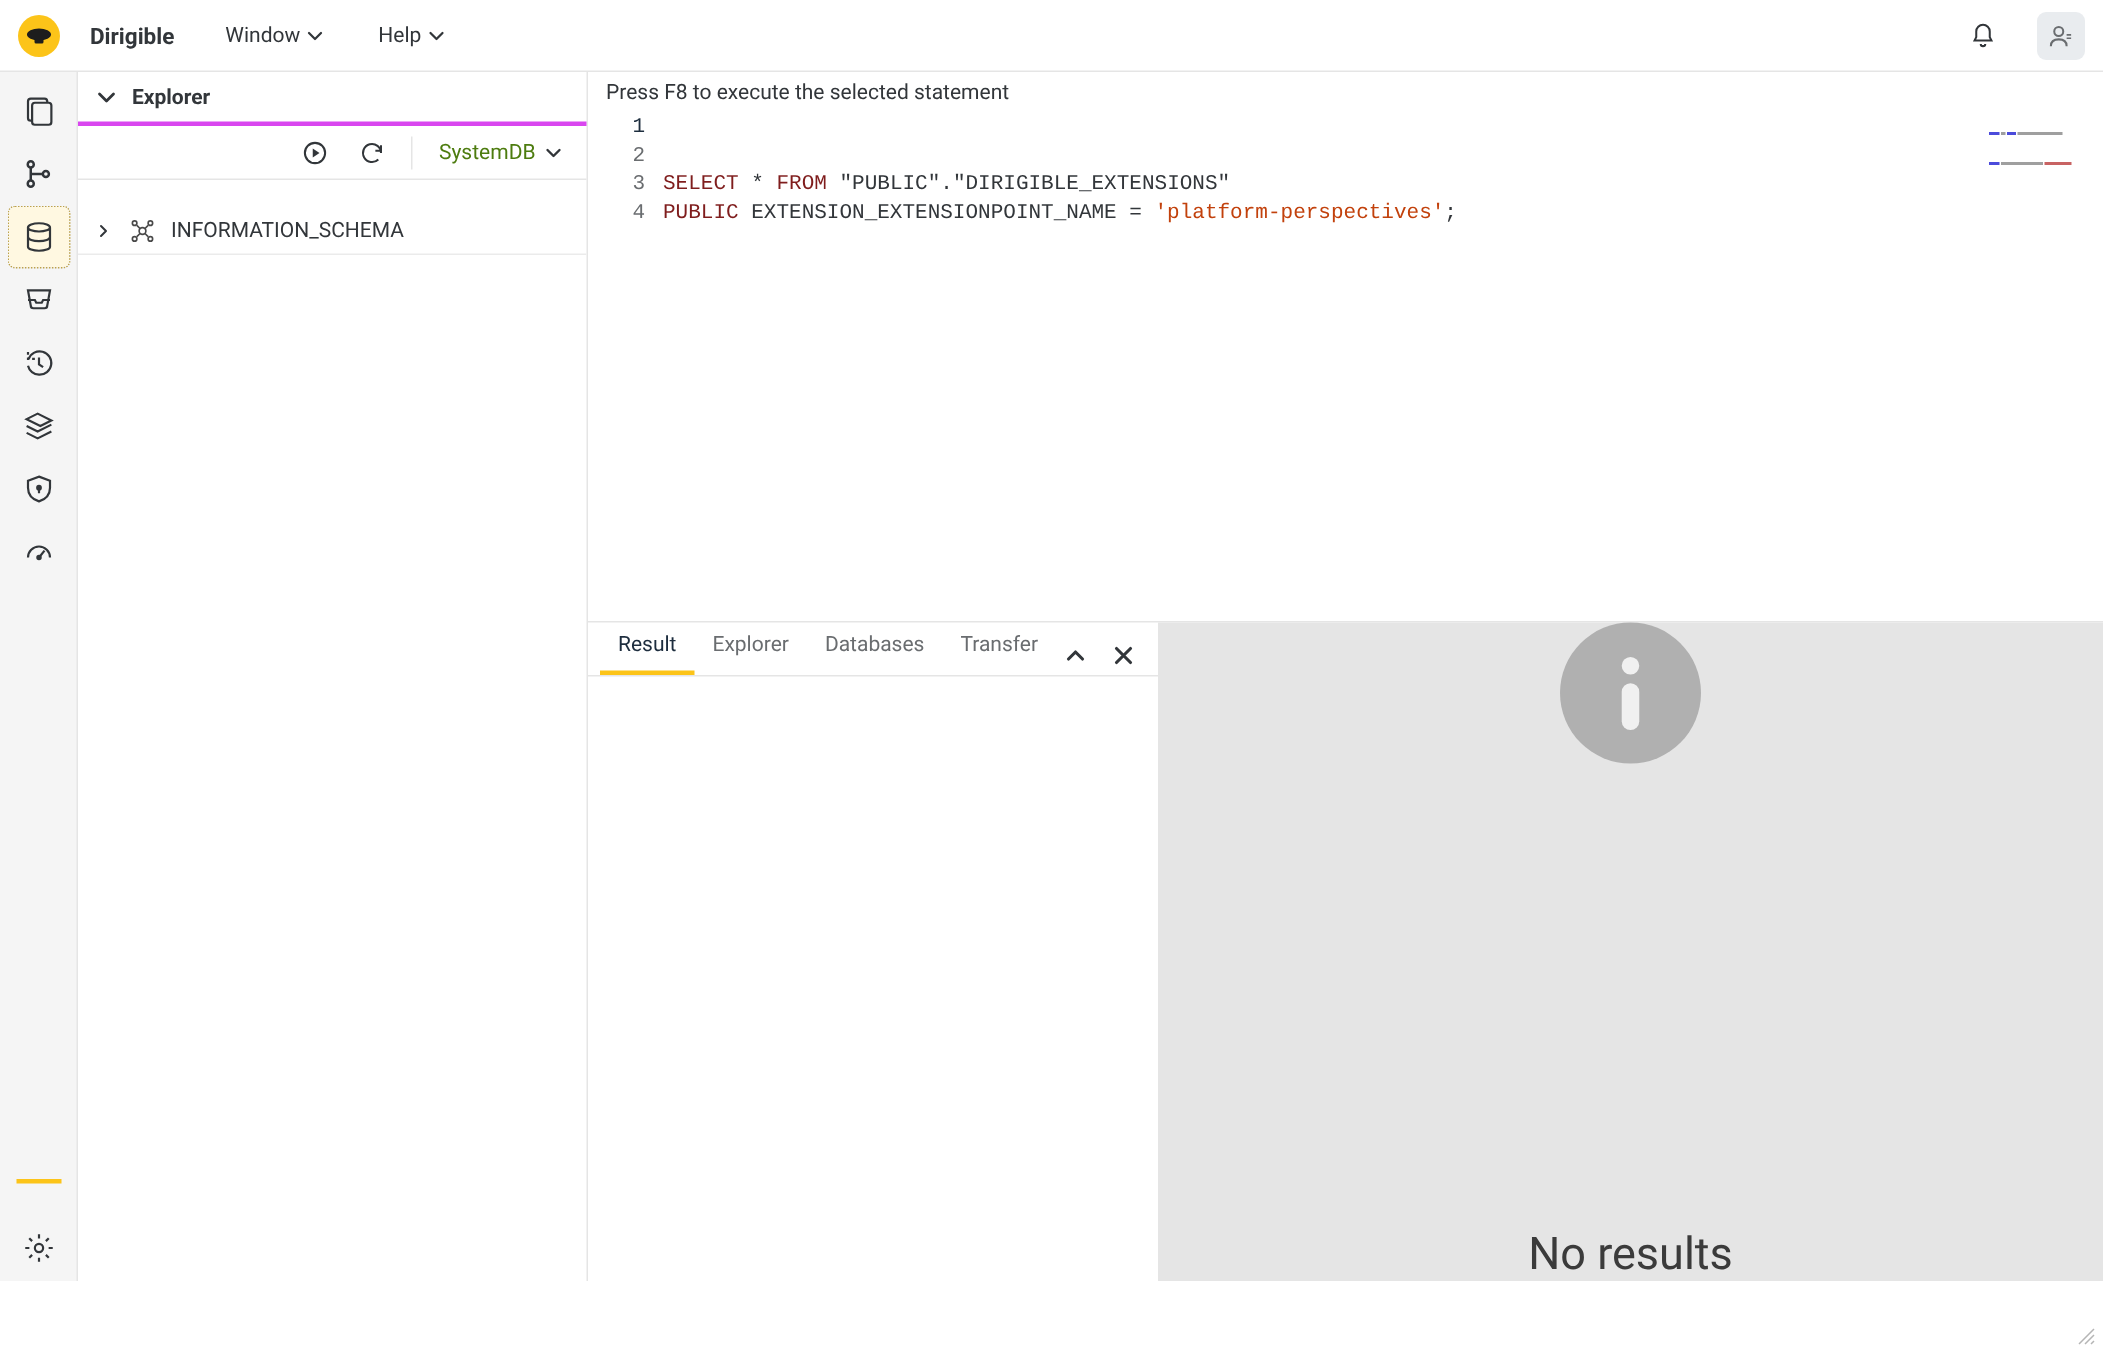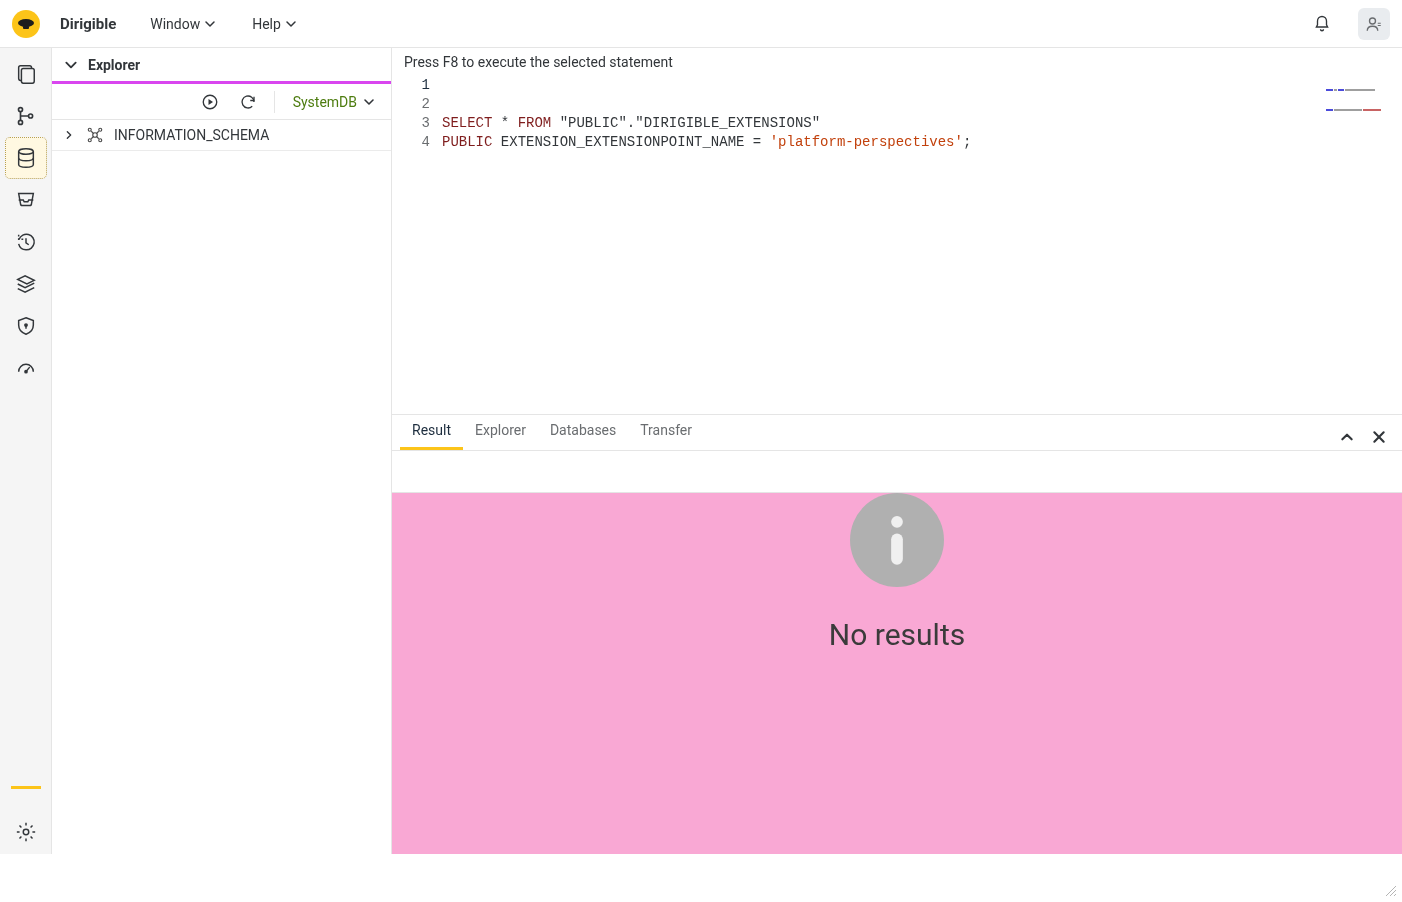--- a/index.html
+++ b/index.html
@@ -24,46 +24,46 @@
   .activitybar .flex1{flex:1;}
   .act-bottom{position:relative;}
   .act-bottom::before{content:"";display:block;position:absolute;top:-26px;left:5px;width:30px;height:3px;background:#fcc419;}
   
   .sidebar{width:340px;border-right:1px solid #e5e5e5;display:flex;flex-direction:column;}
   .side-header{height:36px;display:flex;align-items:center;gap:10px;padding:0 12px;border-bottom:3px solid #d946ef;}
   .side-header .title{font-weight:700;}
   .side-tools{height:36px;display:flex;align-items:center;justify-content:flex-end;gap:14px;padding:0 12px;border-bottom:1px solid #e5e5e5;}
   .side-tools .sep{width:1px;height:22px;background:#e5e5e5;}
   .dbsel{display:flex;align-items:center;gap:6px;cursor:pointer;padding:2px 4px;color:#4d7c0f;}
-  .tree{flex:1;overflow:auto;}
+  .tree{flex:1;overflow:auto;margin-top:19px;}
   .tree-item{height:31px;display:flex;align-items:center;gap:10px;padding:0 10px;border-bottom:1px solid #ebebeb;cursor:pointer;}
   .tree-item .tw{width:14px;display:flex;justify-content:center;color:#32363a;}
   .tree-item .ic{color:#5c5c5c;}
   
   .main{flex:1;display:flex;flex-direction:column;min-width:0;}
   .tabs{height:37px;border-bottom:1px solid #e5e5e5;display:flex;align-items:flex-end;padding-left:8px;}
   .tab{padding:9px 12px;font-size:14px;color:#6a6d70;cursor:pointer;border-bottom:3px solid transparent;}
   .tab.active{color:#1d2d3e;border-bottom-color:#fcc419;font-weight:400;}
   .hint{padding:6px 12px 4px 12px;color:#32363a;font-size:14px;}
   .editor{flex:1;min-height:0;display:flex;position:relative;font-family:"SFMono-Regular",Consolas,"Liberation Mono",Menlo,monospace;font-size:14px;line-height:19px;}
   .gutter{width:50px;text-align:right;color:#6a6d70;padding:2px 12px 0 0;user-select:none;}
   .code{flex:1;padding-top:2px;white-space:pre;overflow:auto;}
   .kw{color:#7f1d1d;}
   .str{color:#c2410c;}
   .minimap{position:absolute;right:6px;top:4px;width:70px;height:18px;opacity:.7;}
   .mm-row span{display:inline-block;height:2px;margin-right:1px;}
   .mm-kw{background:#0000cd;}
   .mm-tx{background:#777;}
   .mm-st{background:#b22222;}
   
-  .panel{border-top:1px solid #e5e5e5;display:flex;flex-direction:column;height:440px;}
+  .panel{border-top:1px solid #e5e5e5;display:flex;flex-direction:row;height:440px;}
   .panel-tabs{height:36px;display:flex;align-items:flex-end;padding-left:8px;border-bottom:1px solid #e5e5e5;}
   .panel-tabs .right{margin-left:auto;display:flex;gap:6px;padding-right:10px;align-items:center;}
   .empty-bar{height:42px;border-bottom:1px solid #e5e5e5;}
-  .panel-body{flex:1;background:#f9a8d4;display:flex;flex-direction:column;align-items:center;justify-content:flex-start;gap:30px;}
+  .panel-body{flex:1;background:#e5e5e5;display:flex;flex-direction:column;align-items:center;justify-content:space-between;gap:30px;}
   .big-info{width:94px;height:94px;border-radius:50%;background:#b0b0b0;display:flex;align-items:center;justify-content:center;}
   .no-results{font-size:30px;color:#3b3b3b;}
   .statusbar{height:48px;}
   .resize-grip{position:absolute;right:4px;bottom:4px;color:#b5b5b5;}
   svg{display:block;}
 </style>
 </head>
 <body>
 
 <div class="topbar">

